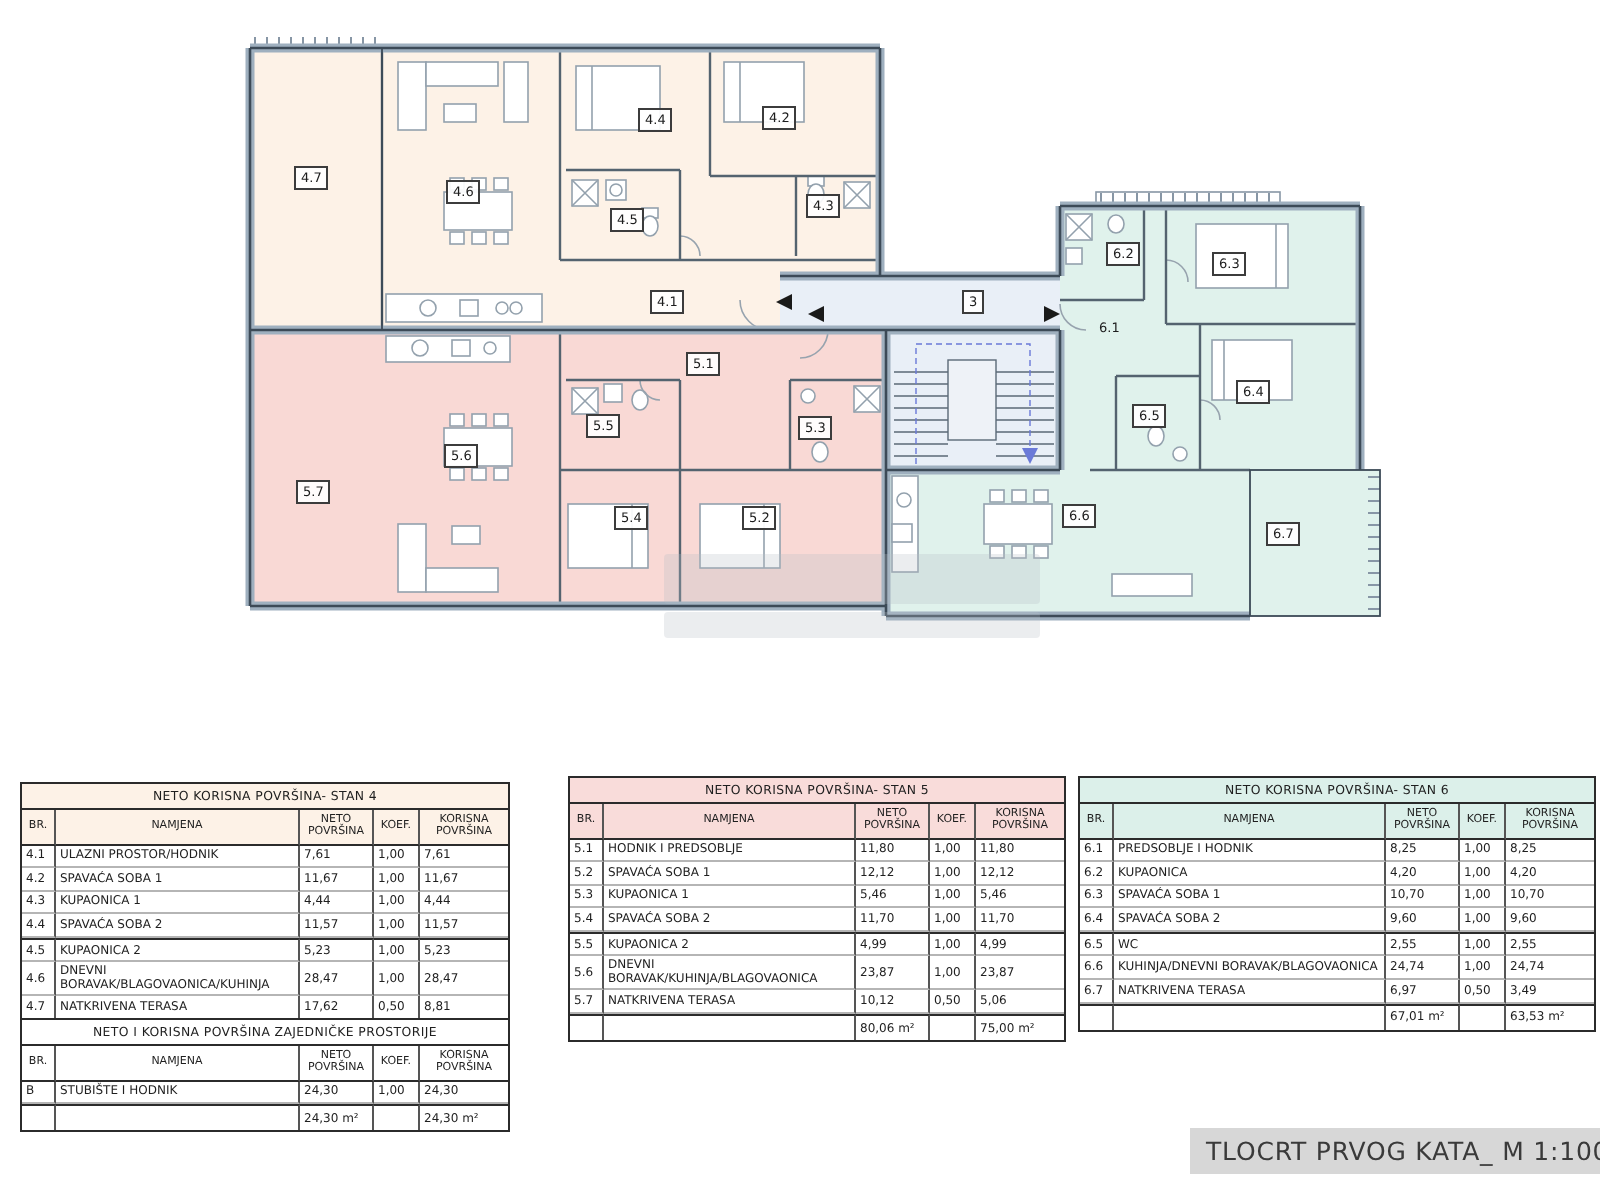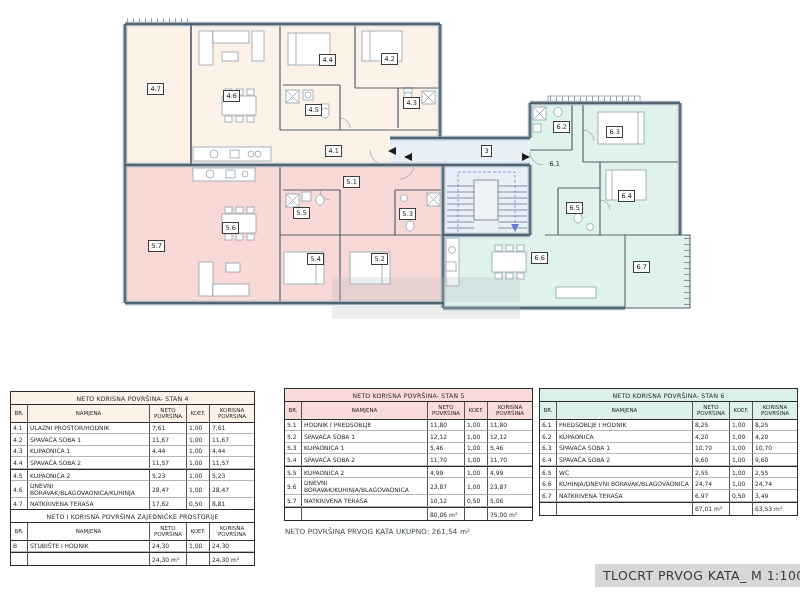--- a/index.html
+++ b/index.html
@@ -433,20 +433,19 @@
       <div class="t-row t-total">
         <div class="t-cell"></div>
         <div class="t-cell"></div>
         <div class="t-cell">24,30 m²</div>
         <div class="t-cell"></div>
         <div class="t-cell">24,30 m²</div>
       </div>
     </div>
 
   <div class="summary" style="left:285px;top:526px;">
-    <div>NETO POVRŠINA PRVOG KATA UKUPNO: 261,54 m²</div>
   </div>
 
   <div class="title-block" style="left:595px;top:564px;width:205px;height:23px;">
     <span>TLOCRT PRVOG KATA_ M 1:100</span>
   </div>
 
 </div>
 
 </body></html>

